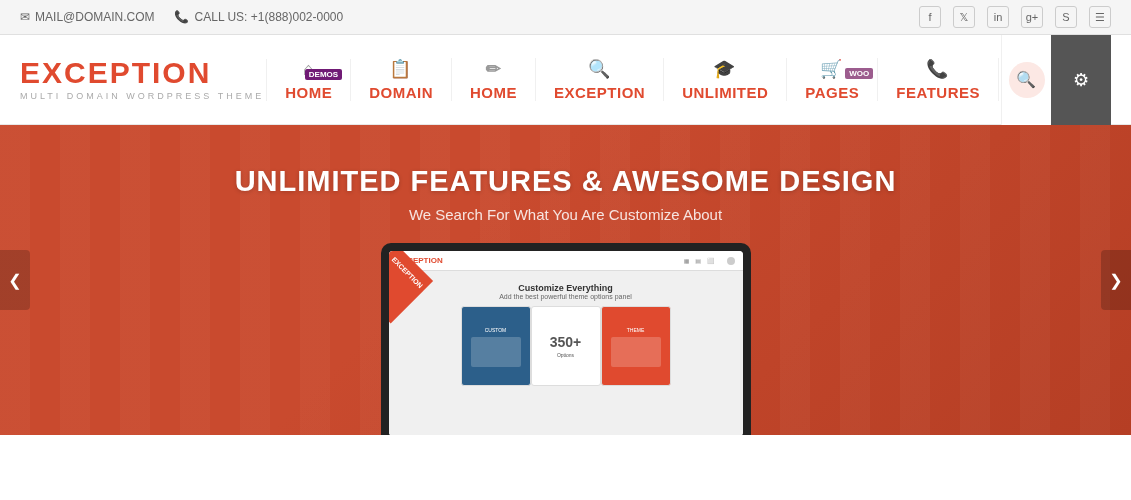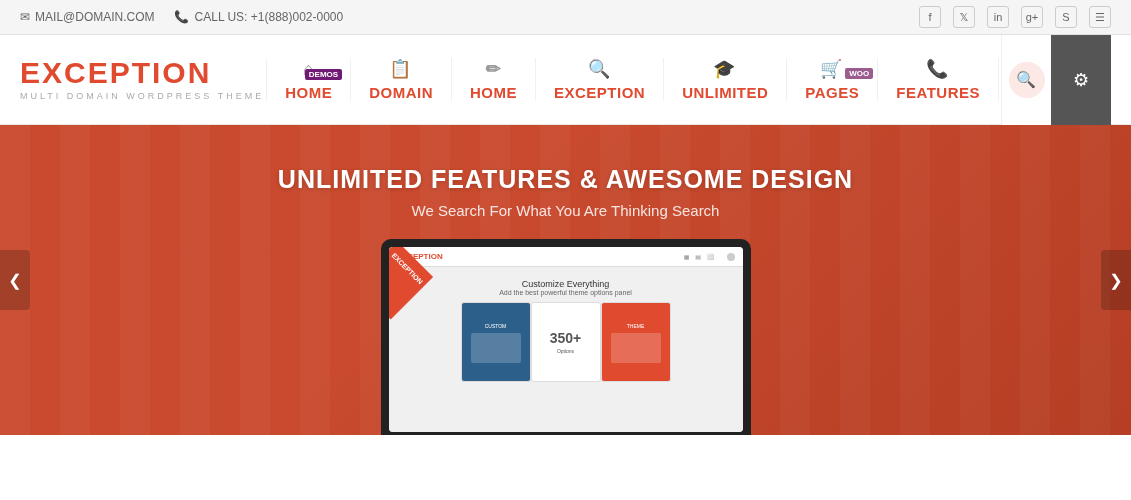--- a/index.html
+++ b/index.html
@@ -145,21 +145,21 @@
       width: 100%; height: 100%;
       background: repeating-linear-gradient(
         90deg,
         rgba(255,255,255,0.03) 0px, rgba(255,255,255,0.03) 30px,
         transparent 30px, transparent 60px
       );
       z-index: 0;
     }
     .hero-content { position: relative; z-index: 2; text-align: center; }
     .hero-title {
-      font-size: 25px;
+      font-size: 29px;
       font-weight: 900;
       color: #fff;
       letter-spacing: 1px;
       text-transform: uppercase;
       text-shadow: 0 1px 4px rgba(0,0,0,0.2);
       margin-bottom: 8px;
     }
     .hero-subtitle {
       font-size: 15px;
       color: rgba(255,255,255,0.85);
@@ -206,21 +206,21 @@
     .screen-body {
       background: #f0f0f0;
       height: calc(100% - 20px);
       position: relative;
       overflow: hidden;
     }
     .screen-title-area {
       text-align: center;
       padding: 12px 0 6px;
     }
-    .screen-title-area .st { font-size: 9px; font-weight: 400; color: #333; }
+    .screen-title-area .st { font-size: 9px; font-weight: 700; color: #333; }
     .screen-title-area .ss { font-size: 7px; color: #666; }
     .screen-cards {
       display: flex; justify-content: center; padding: 0 10px;
     }
     .sc-card {
       background: #fff;
       border: 1px solid #ddd;
       border-radius: 3px;
       width: 70px; height: 80px;
       display: flex; flex-direction: column;
@@ -338,21 +338,21 @@
 </div>
 
 <div class="hero">
 
   <div class="arrow-left">
     <span>❮</span>
   </div>
 
   <div class="hero-content">
     <div class="hero-title">UNLIMITED FEATURES &amp; AWESOME DESIGN</div>
-    <div class="hero-subtitle">We Search For What You Are Thinking Search</div>
+    <div class="hero-subtitle">We Search For What You Are Customize About</div>
   </div>
 
   <div class="monitor-wrap">
     <div class="monitor">
       <div class="monitor-screen">
 
         <div class="screen-badge"></div>
         <div class="screen-badge-text">EXCEPTION</div>
 
         <div class="screen-header">

